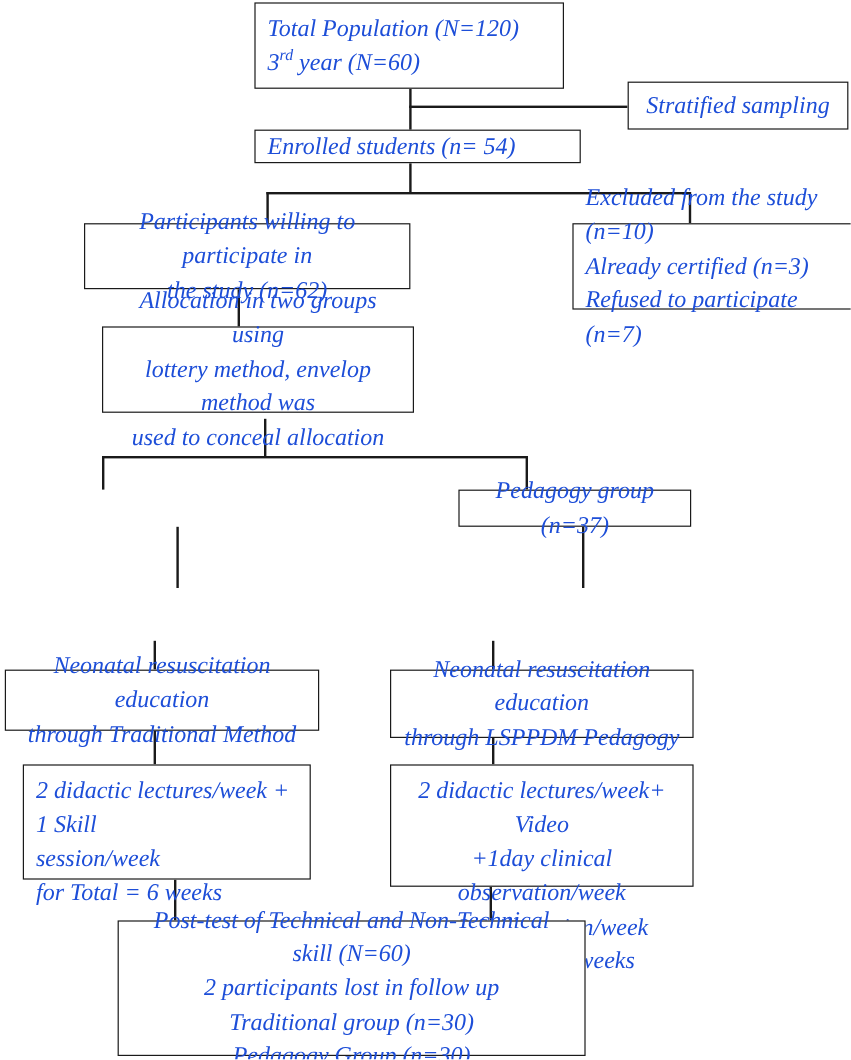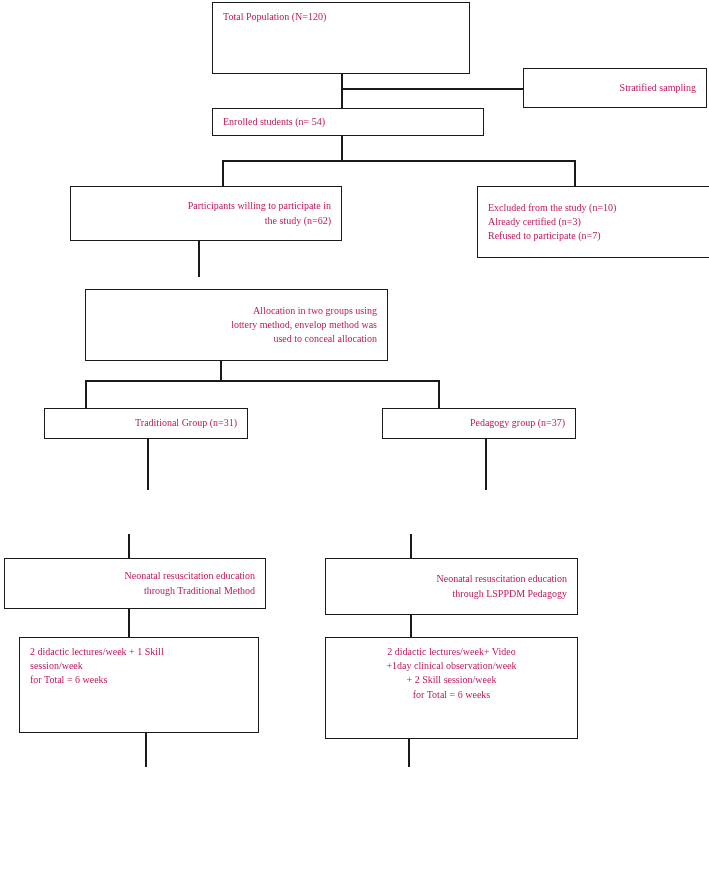--- a/index.html
+++ b/index.html
@@ -14,28 +14,29 @@
     height: 883px;
     background: #ffffff;
     font-family: "Liberation Serif", "DejaVu Serif", serif;
     overflow: hidden;
   }
   .box {
     position: absolute;
     box-sizing: border-box;
     border: 1.6px solid #1a1a1a;
     background: #ffffff;
-    color: #be185d;
-    font-size: 10px;
+    color: #1d4ed8;
+    font-size: 20px;
     line-height: 1.42;
     padding: 7px 10px;
     white-space: pre-line;
     z-index: 2;
+    font-style: italic;
   }
-  .box.center { text-align: right; }
+  .box.center { text-align: center; }
   .box.left   { text-align: left; }
   .box.vcenter {
     display: flex;
     flex-direction: column;
     justify-content: center;
   }
   .box.vtop {
     display: flex;
     flex-direction: column;
     justify-content: flex-start;
@@ -81,51 +82,56 @@
   <div class="line v" style="left:410px; top:534px; height:24px;"></div>
 
   <div class="line v" style="left:128px; top:609px; height:28px;"></div>
   <div class="line v" style="left:410px; top:615px; height:22px;"></div>
 
   <div class="line v" style="left:145px; top:733px; height:34px;"></div>
   <div class="line v" style="left:408px; top:739px; height:28px;"></div>
 
   <div class="box left vtop" style="left:212px; top:2px; width:258px; height:72px;">
     <div>Total Population (N=120)</div>
+    <div><span>3</span><sup>rd</sup><span> year (N=60)</span></div>
   </div>
 
   <div class="box center vcenter" style="left:523px; top:68px; width:184px; height:40px;">Stratified sampling</div>
 
   <div class="box left vcenter" style="left:212px; top:108px; width:272px; height:28px;">Enrolled students (n= 54)</div>
 
   <div class="box center vcenter" style="left:70px; top:186px; width:272px; height:55px;">Participants willing to participate in
 the study (n=62)</div>
 
   <div class="box left vcenter" style="left:466px; top:186px; width:241px; height:72px;margin-left:11px;">Excluded from the study (n=10)
 Already certified (n=3)
 Refused to participate (n=7)</div>
 
-  <div class="box center vcenter" style="left:85px; top:289px; width:303px; height:72px;">Allocation in two groups using
+  <div class="box center vcenter" style="left:85px; top:272px; width:260px; height:72px;">Allocation in two groups using
 lottery method, envelop method was
 used to conceal allocation</div>
 
-  <div class="box center vcenter" style="left:44px; top:408px; width:204px; height:31px;">Traditional Group (n=31)</div>
 
   <div class="box center vcenter" style="left:382px; top:408px; width:194px; height:31px;">Pedagogy group (n=37)</div>
 
 
   <div class="box center vcenter" style="left:4px; top:558px; width:262px; height:51px;">Neonatal resuscitation education
 through Traditional Method</div>
 
   <div class="box center vcenter" style="left:325px; top:558px; width:253px; height:57px;">Neonatal resuscitation education
 through LSPPDM Pedagogy</div>
 
   <div class="box left vtop" style="left:19px; top:637px; width:240px; height:96px;">2 didactic lectures/week + 1 Skill
 session/week
 for Total = 6 weeks</div>
 
   <div class="box left vtop" style="left:325px; top:637px; width:253px; height:102px;text-align:center;">2 didactic lectures/week+ Video
 +1day clinical observation/week
 + 2 Skill session/week
 for Total = 6 weeks</div>
 
+  <div class="box center vcenter" style="left:98px; top:767px; width:390px; height:113px;">Post-test of Technical and Non-Technical
+skill (N=60)
+2 participants lost in follow up
+Traditional group (n=30)
+Pedagogy Group (n=30)</div>
 
 </div>
 
 </body></html>

